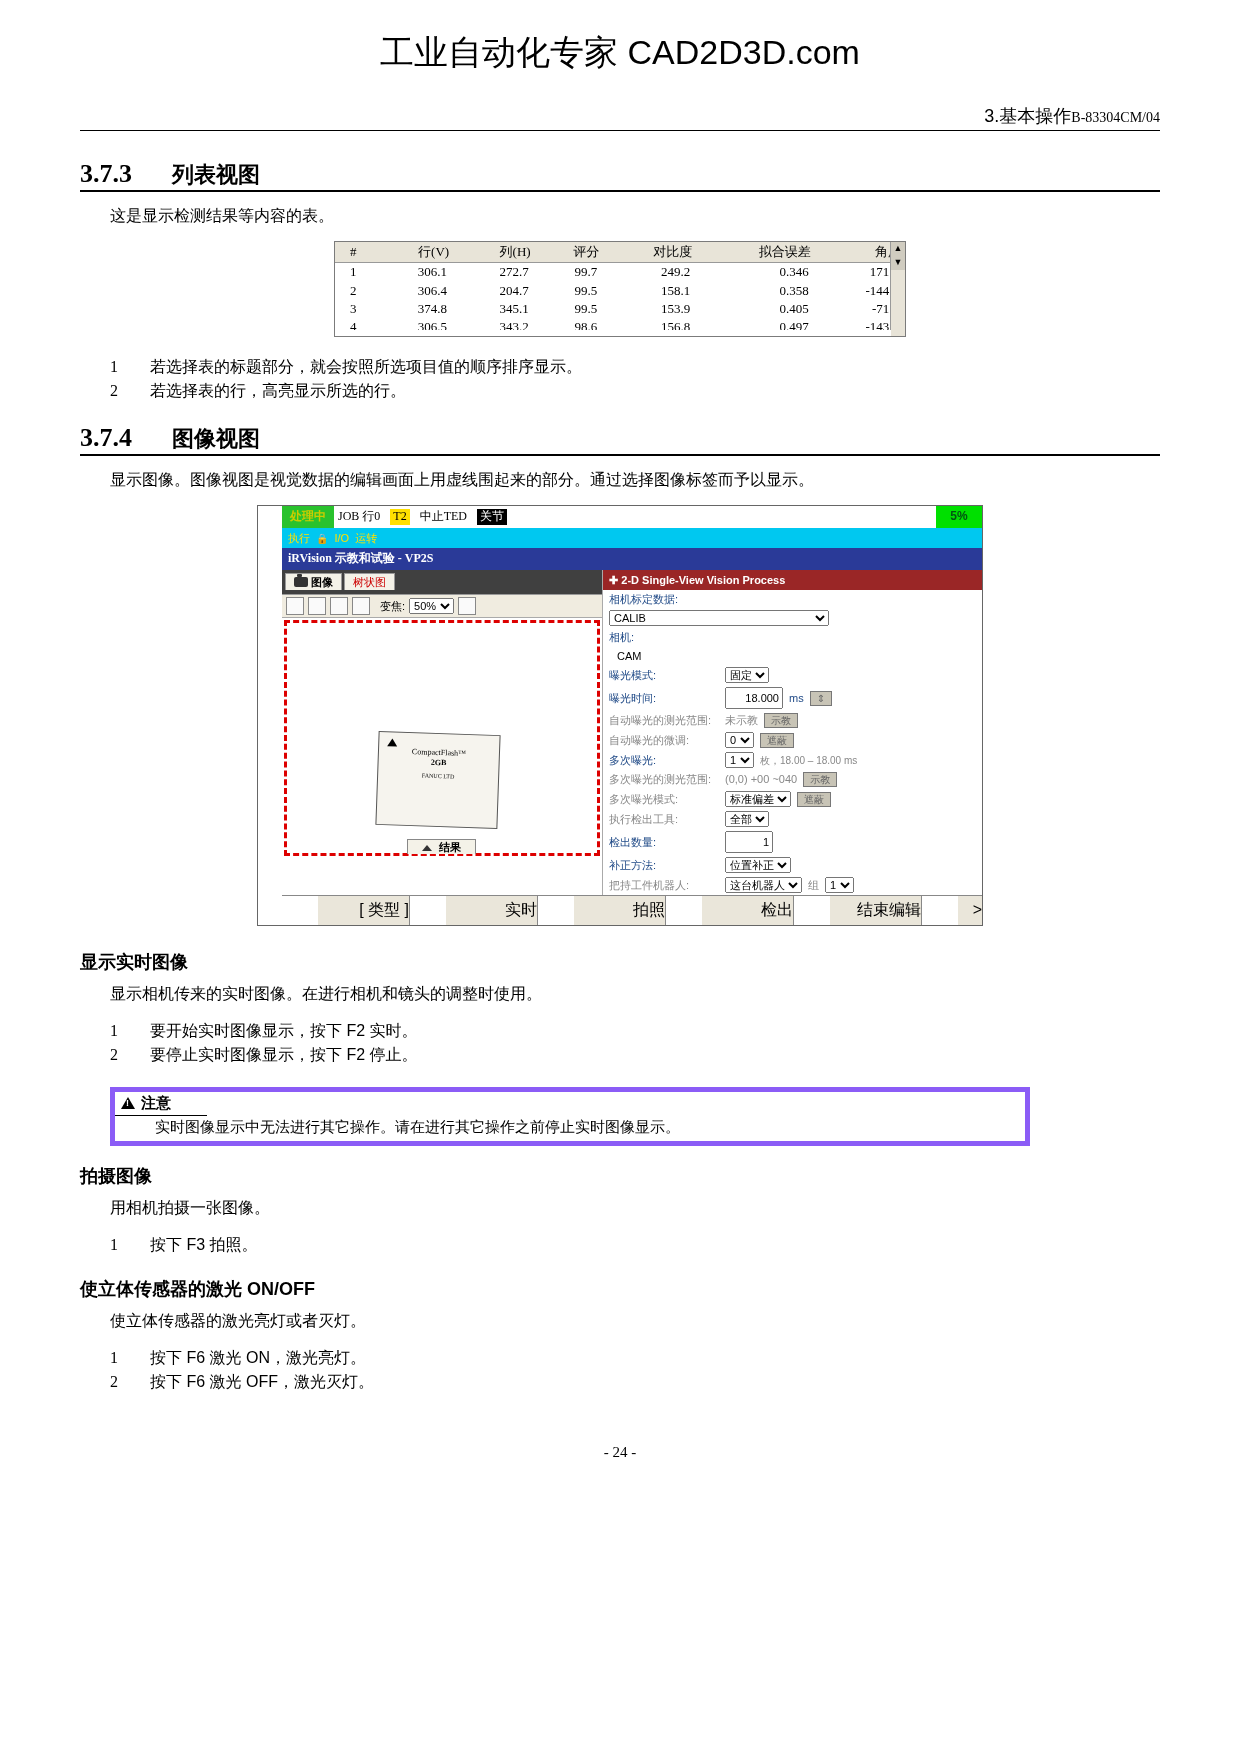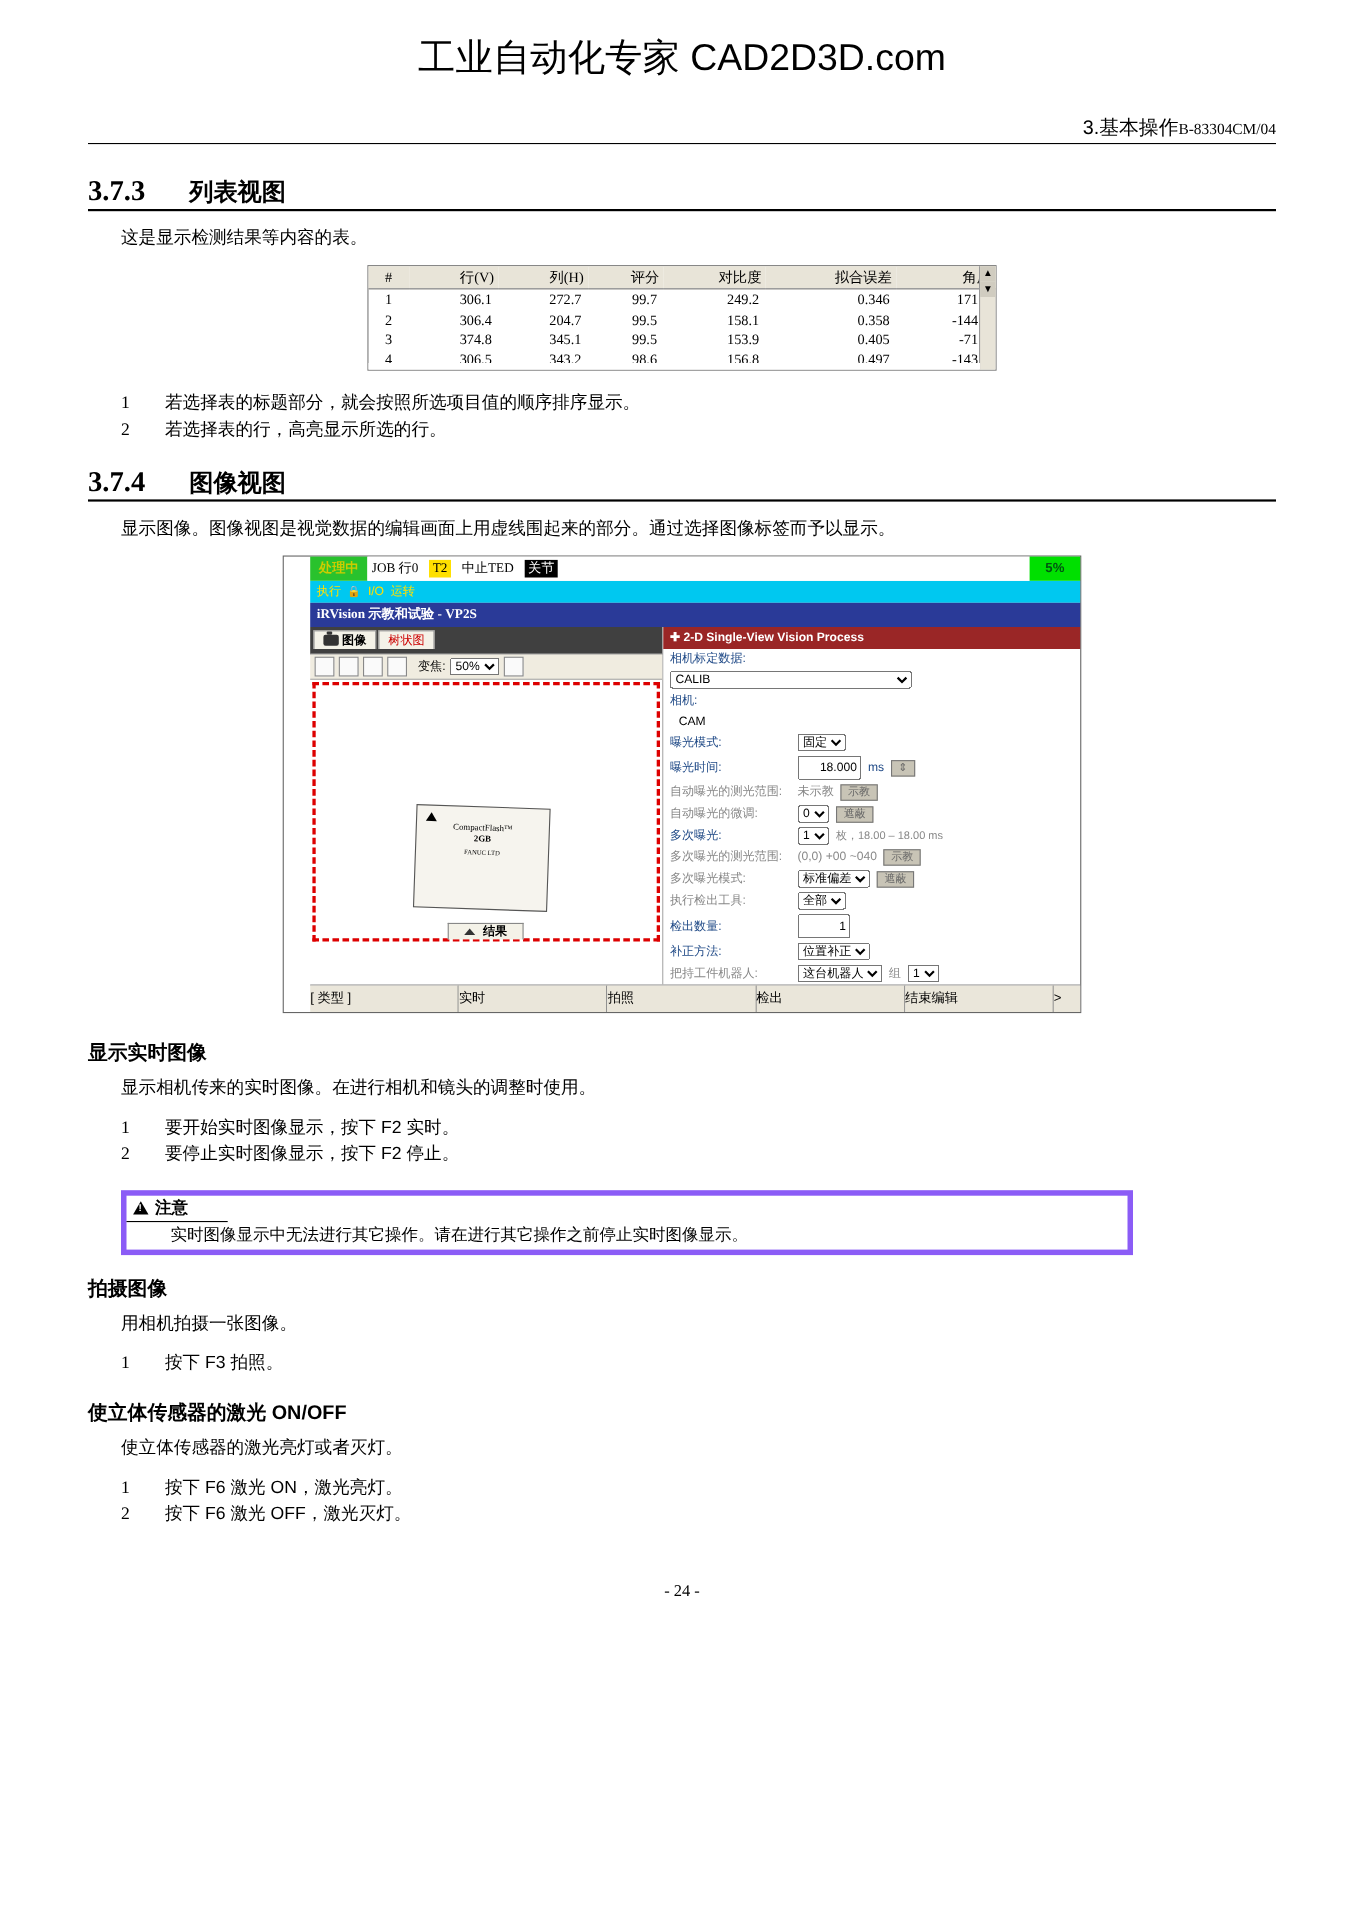--- a/index.html
+++ b/index.html
@@ -122,21 +122,21 @@
   .iv-res-tab{ position:absolute; bottom:-1px; left:120px; background:#f4f2e8;border:1px solid #888;border-bottom:none;padding:0 14px;font-size:11px;}
   .iv-res-tab .chev{display:inline-block;width:0;height:0;border-left:5px solid transparent;border-right:5px solid transparent;border-bottom:6px solid #333;margin-right:4px;}
   .iv-right .r-hdr{ background:#9a2626; color:#fff; font-size:11px; padding:3px 6px; font-weight:bold;}
   .r-row{ display:flex; align-items:center; padding:2px 6px; gap:6px; font-size:11px; color:#204a87;}
   .r-row .lbl{ width:110px;}
   .r-row.dim{ color:#888;}
   .r-row select,.r-row input{font-size:11px;height:16px;}
   .r-row input{width:50px;text-align:right;}
   .r-row .btn{ background:#c8c4b6;border:1px solid #777;padding:0 6px;font-size:10px;color:#666;}
   .iv-footer{ display:flex; border-top:1px solid #888; }
-  .iv-footer .fbtn{ flex:1; text-align:left; padding:4px 0; font-size:12px; border-right:1px solid #888; background:#eae6da;}
+  .iv-footer .fbtn{ flex:1; text-align:right; padding:4px 0; font-size:16px; border-right:1px solid #888; background:#eae6da;margin-left:36px;}
   .iv-footer .fbtn:last-child{border-right:none;width:24px;flex:0 0 24px;}
   .pct5{font-weight:bold;}
   .y{ background:#ffe000;color:#000;padding:0 3px;}
   .blk{background:#000;color:#fff;padding:0 3px;}
   .page-num { text-align:center; font-size:15px; font-family:"Times New Roman",serif; margin-top:50px;}
 </style>
 </head>
 <body>
 
 <div class="page">

